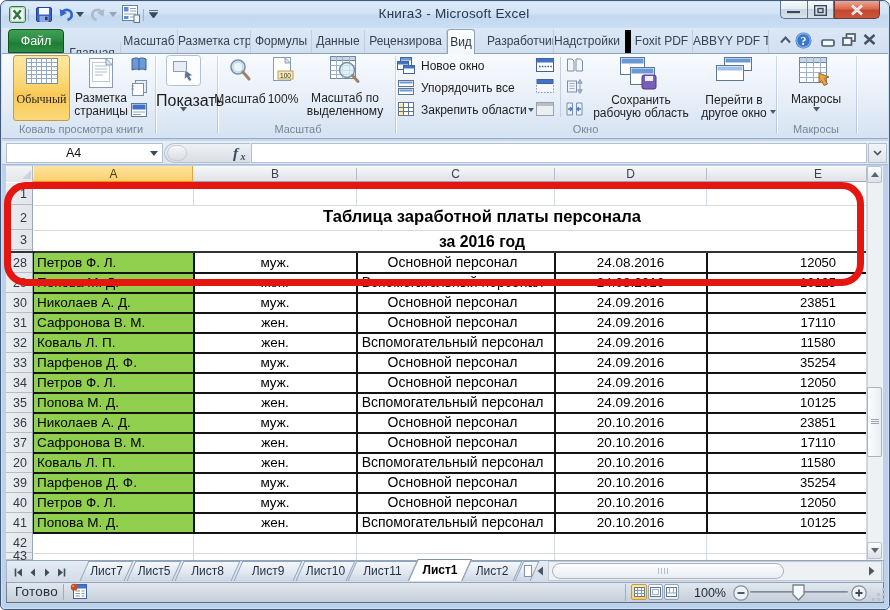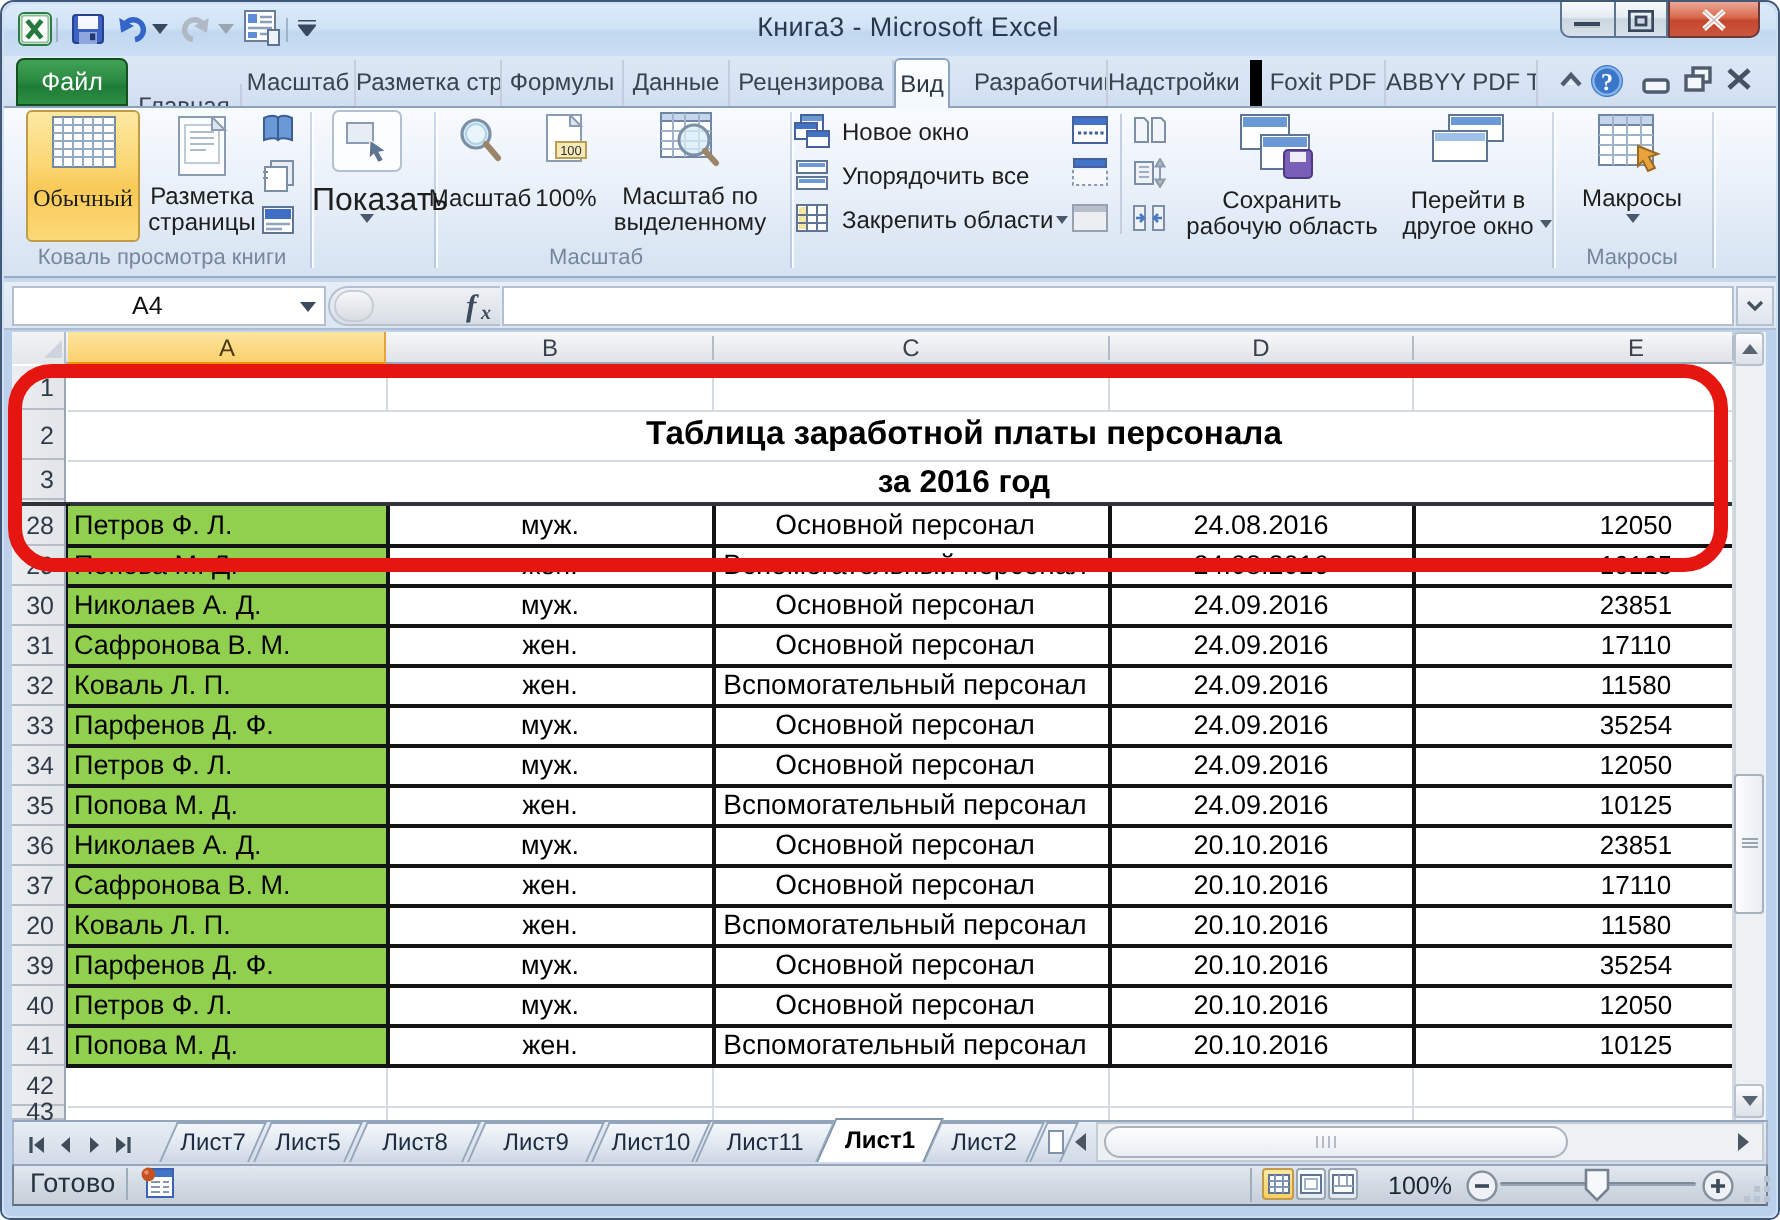--- a/index.html
+++ b/index.html
@@ -106,20 +106,21 @@
 <div style="position:absolute;left:395px;top:56px;width:1px;height:78px;background:linear-gradient(#cdd9e8,#b9c8dc);"></div>
 <div style="position:absolute;left:396px;top:56px;width:1px;height:78px;background:rgba(255,255,255,.8);"></div>
 <div style="position:absolute;left:776px;top:56px;width:1px;height:78px;background:linear-gradient(#cdd9e8,#b9c8dc);"></div>
 <div style="position:absolute;left:777px;top:56px;width:1px;height:78px;background:rgba(255,255,255,.8);"></div>
 <div style="position:absolute;left:856px;top:56px;width:1px;height:78px;background:linear-gradient(#cdd9e8,#b9c8dc);"></div>
 <div style="position:absolute;left:857px;top:56px;width:1px;height:78px;background:rgba(255,255,255,.8);"></div>
 <div style="position:absolute;left:2px;top:138px;width:886px;height:1px;background:#96abc7;"></div>
 <div style="position:absolute;left:2px;top:139px;width:886px;height:2px;background:#c8d8ea;"></div>
 <div style="font-size:11px;color:#76869c;text-align:center;position:absolute;top:123px;height:13px;line-height:13px;left:8px;width:146px;">Коваль просмотра книги</div>
 <div style="font-size:11px;color:#76869c;text-align:center;position:absolute;top:123px;height:13px;line-height:13px;left:214px;width:168px;">Масштаб</div>
+<div style="font-size:11px;color:#76869c;text-align:center;position:absolute;top:123px;height:13px;line-height:13px;left:396px;width:379px;">Окно</div>
 <div style="font-size:11px;color:#76869c;text-align:center;position:absolute;top:123px;height:13px;line-height:13px;left:777px;width:78px;">Макросы</div>
 <div style="position:absolute;left:13px;top:55px;width:57px;height:66px;border-radius:3px;border:1px solid #c29b4a;background:linear-gradient(#fde8a2,#fbd876 40%,#f9c957 60%,#fbd977);"></div>
 <svg class="abs" style="left:26px;top:58px" width="32" height="26" viewBox="0 0 32 26">
       <rect x="0.5" y="0.5" width="31" height="25" fill="#fdfdfe" stroke="#7189a3"></rect>
       <path d="M0.5 4.5 H31.5 M0.5 8.5 H31.5 M0.5 12.5 H31.5 M0.5 16.5 H31.5 M0.5 20.5 H31.5 M5.5 0.5 V25.5 M10.5 0.5 V25.5 M15.5 0.5 V25.5 M20.5 0.5 V25.5 M25.5 0.5 V25.5" stroke="#93a9c2" stroke-width="1"></path>
     </svg>
 <div style="position:absolute;left:13px;top:92px;width:57px;text-align:center;font-size:12px;color:#1e1e1e;font-family:Liberation Serif, serif;">Обычный</div>
 <svg class="abs" style="left:88px;top:58px" width="26" height="30" viewBox="0 0 26 30">
       <rect x="1.5" y="0.5" width="23" height="29" fill="#fbfcfe" stroke="#8b9cb2"></rect>
       <rect x="4.5" y="4.5" width="17" height="19" fill="#fff" stroke="#c0cbd8"></rect>

